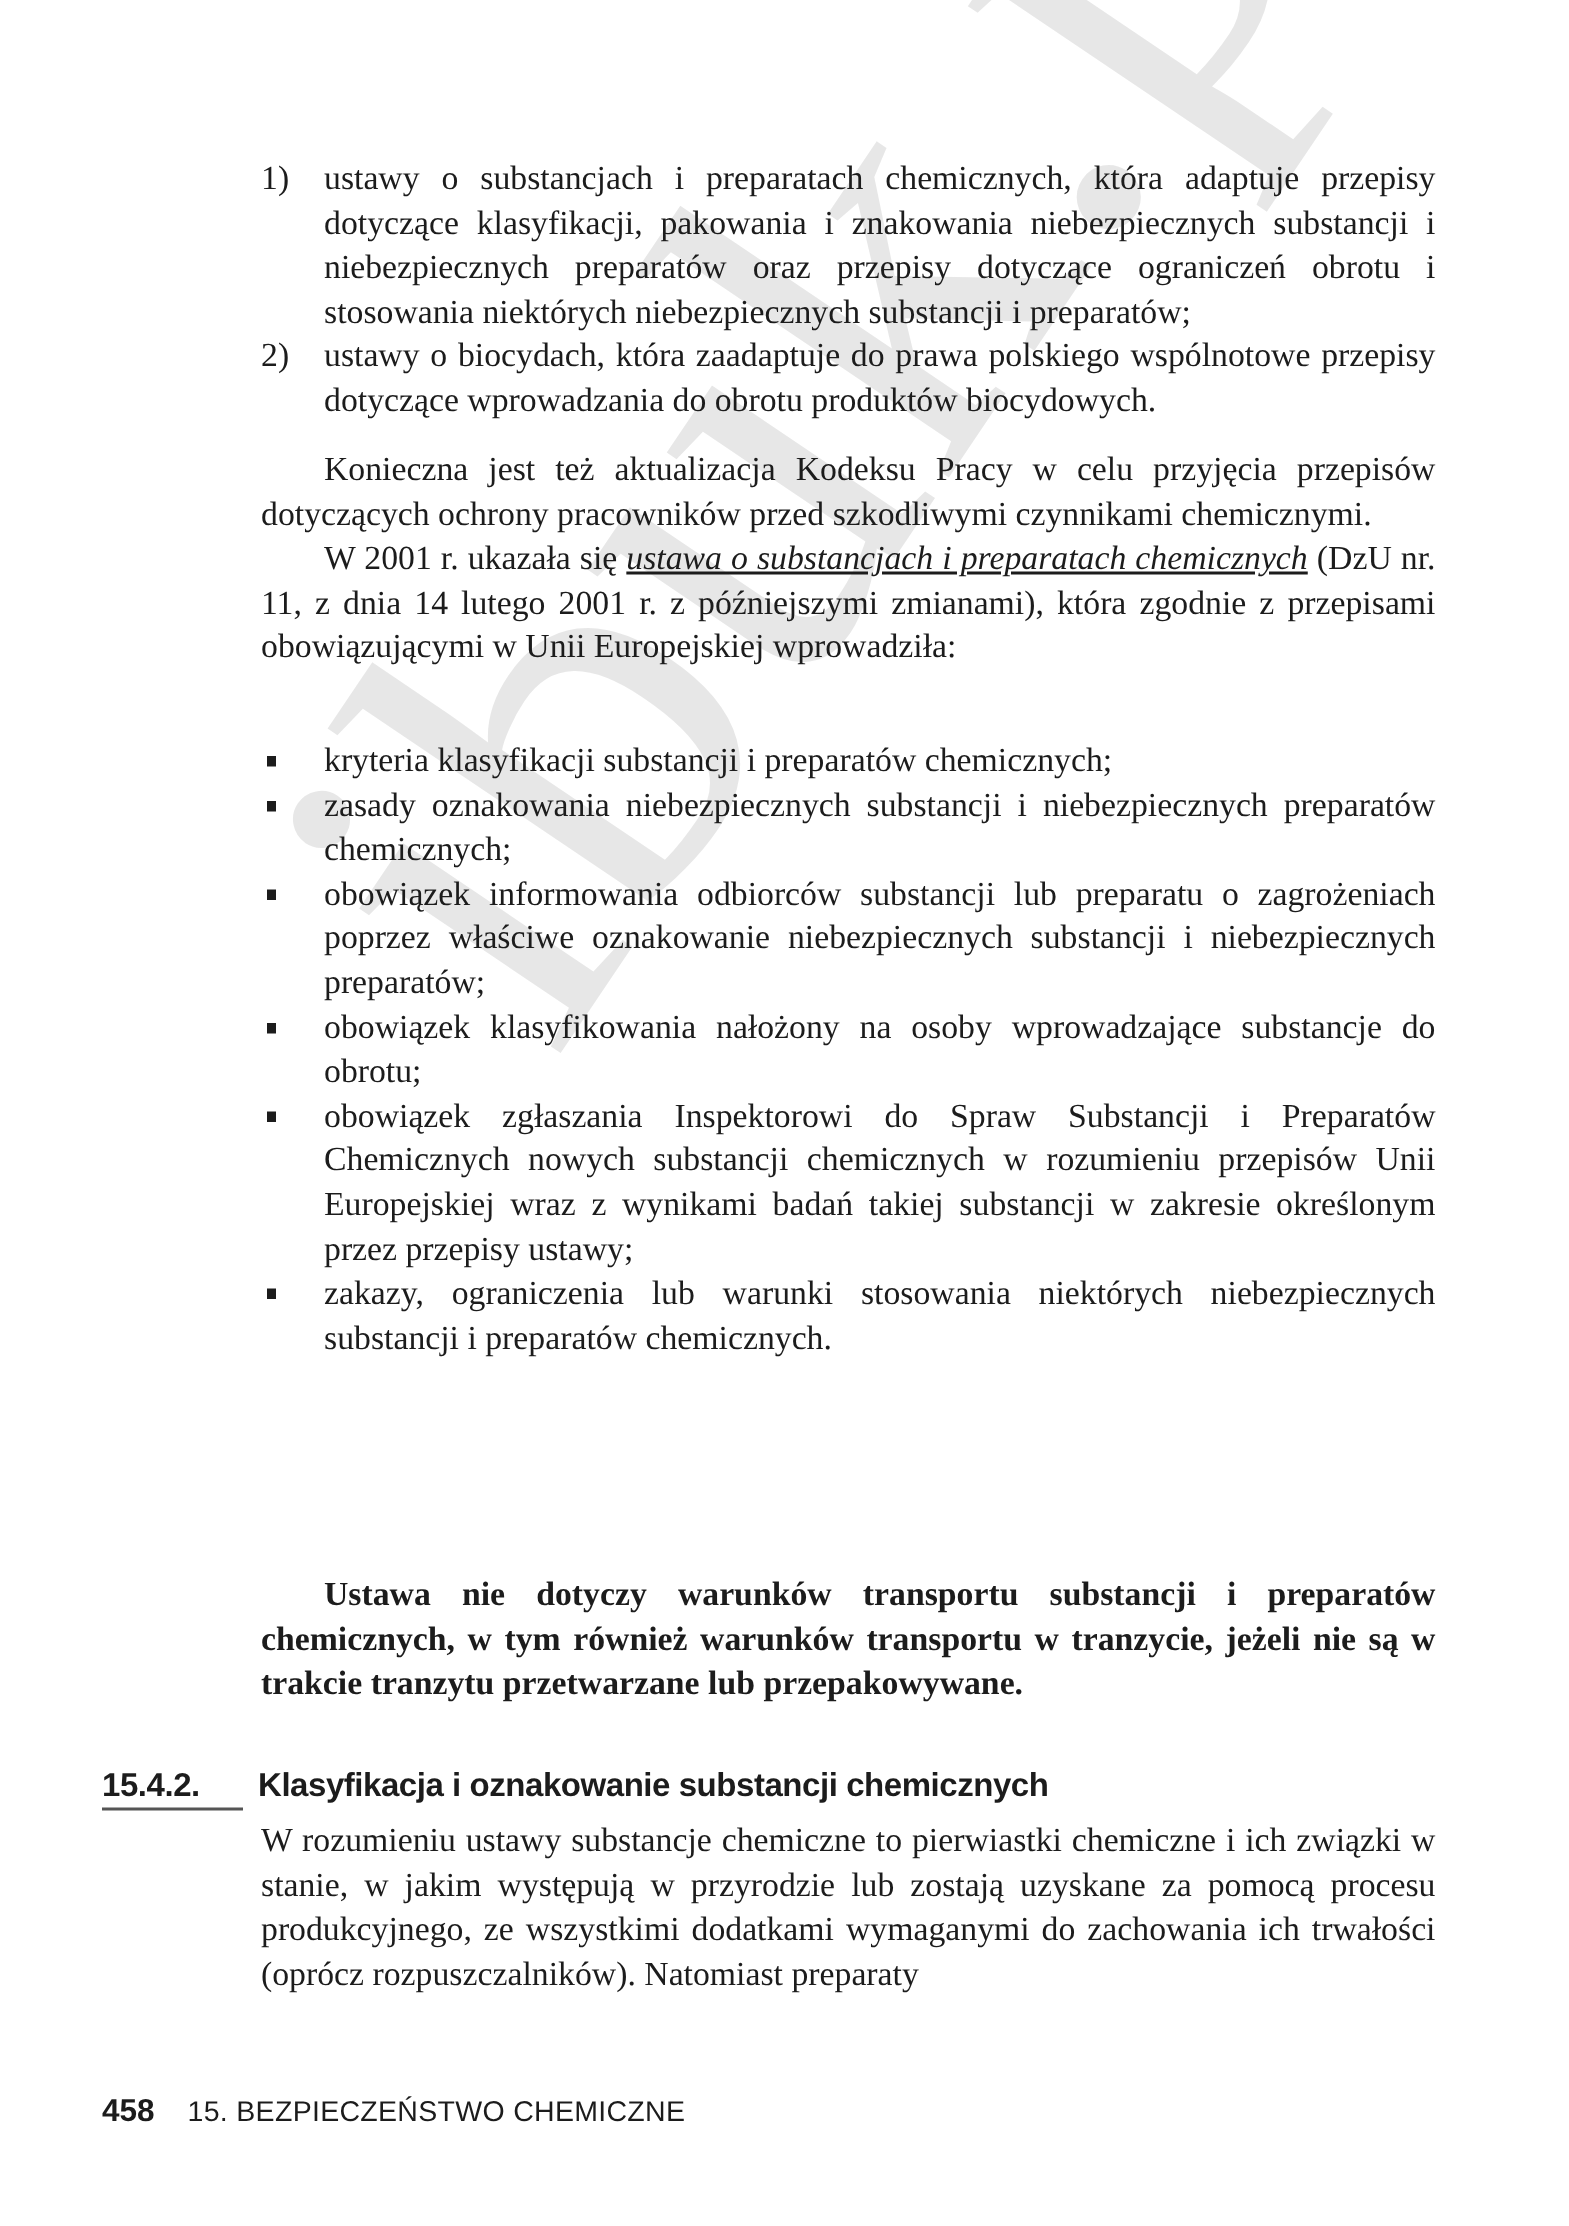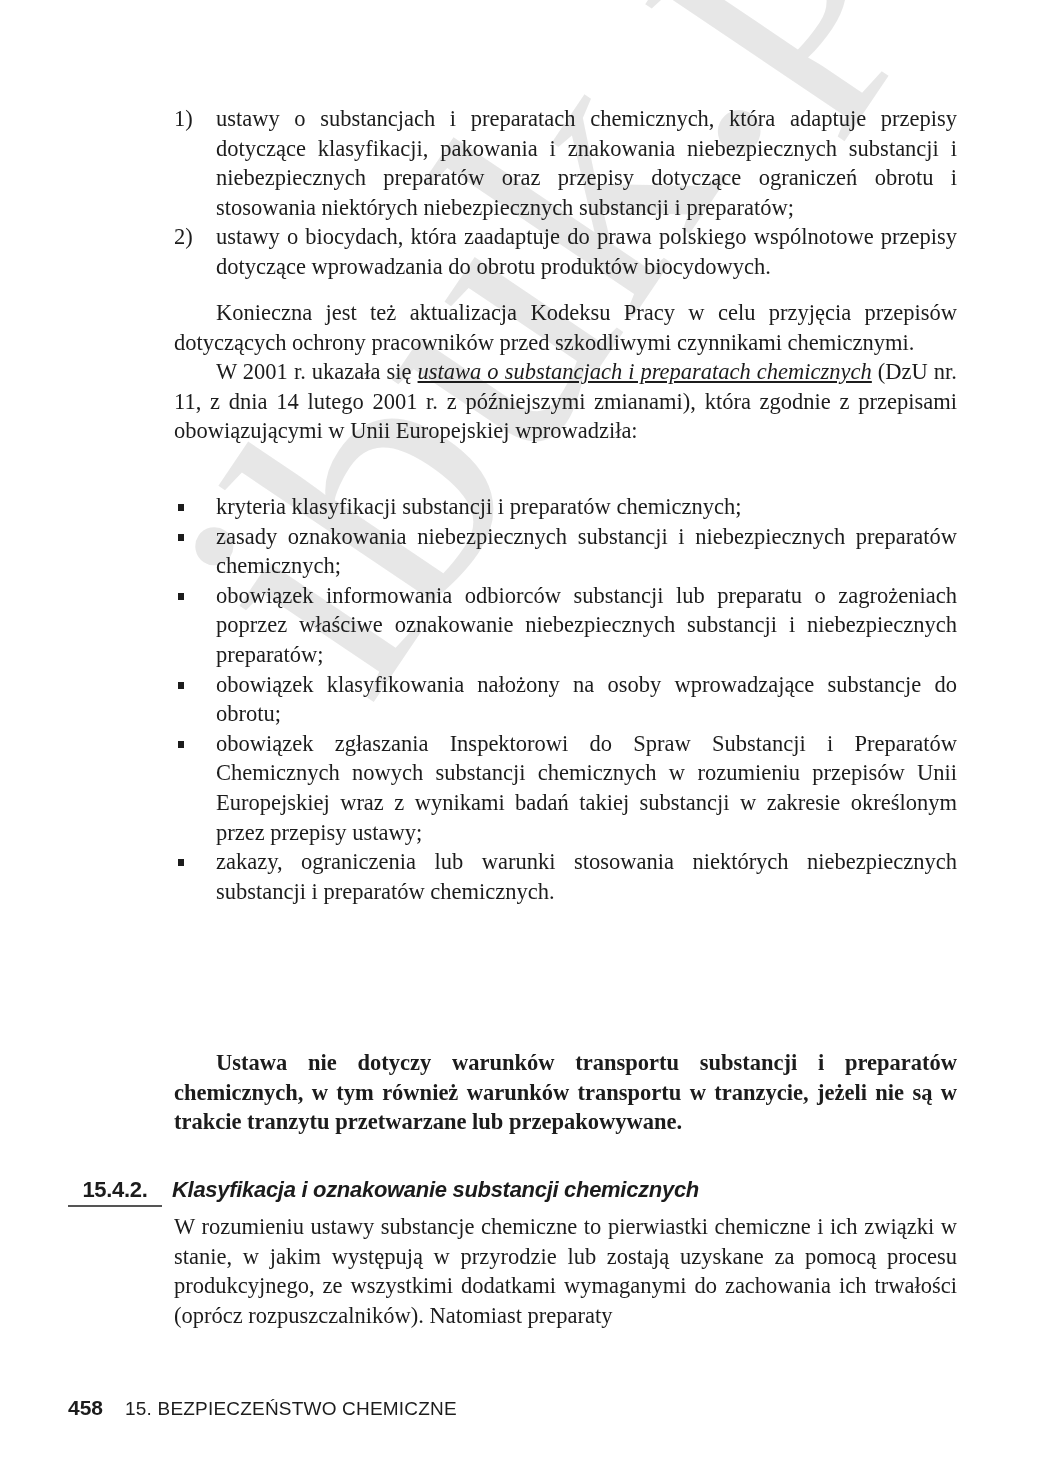--- a/index.html
+++ b/index.html
@@ -13,22 +13,22 @@
   .indent { text-indent: 42px; }
   .lead-p { top: 28px; }
   .olist { top: 104px; }
   .olist .item, .ulist .item { position: relative; padding-left: 42px; }
   .olist .marker { position: absolute; left: 0; top: 0; }
   .para2 { top: 298px; }
   .ulist { top: 492px; }
   .ulist .bullet { position: absolute; left: 4px; top: 12px; width: 6px; height: 7px; background: #1c1c1c; }
   .para-last { top: 1048px; font-weight: bold; }
   .section-heading { position: absolute; left: 68px; top: 1177px; width: 890px; font-family: "Liberation Sans", "DejaVu Sans", sans-serif; font-size: 22px; font-weight: bold; letter-spacing: -0.3px; }
-  .section-num { display: inline-block; width: 94px; border-bottom: 2px solid #555; padding-bottom: 2px; text-align: center; }
-  .section-title { display: inline-block; margin-left: 10px; font-style: italic; }
+  .section-num { display: inline-block; width: 94px; border-bottom: 2px solid #555; padding-bottom: 2px; }
+  .section-title { display: inline-block; margin-left: 10px; }
   .para-section { top: 1212px; }
   .footer { position: absolute; left: 68px; top: 1396px; font-family: "Liberation Sans", "DejaVu Sans", sans-serif; font-size: 19px; }
   .page-num { font-weight: bold; font-family: Liberation Sans, sans-serif; font-size: 21px; }
   .running-head { margin-left: 22px; letter-spacing: 0.2px; }
   .watermark { position: absolute; left: 120px; top: 540px; font-family: "Liberation Serif", serif; font-size: 360px; color: #d8d8d8; opacity: 0.6; transform: rotate(-56deg); transform-origin: left top; white-space: nowrap; pointer-events: none; z-index: 0; line-height: 1; }
   .text, .section-heading, .footer { z-index: 1; }
   i { font-style: italic; text-decoration: underline; }
 </style>
 </head>
 <body>

